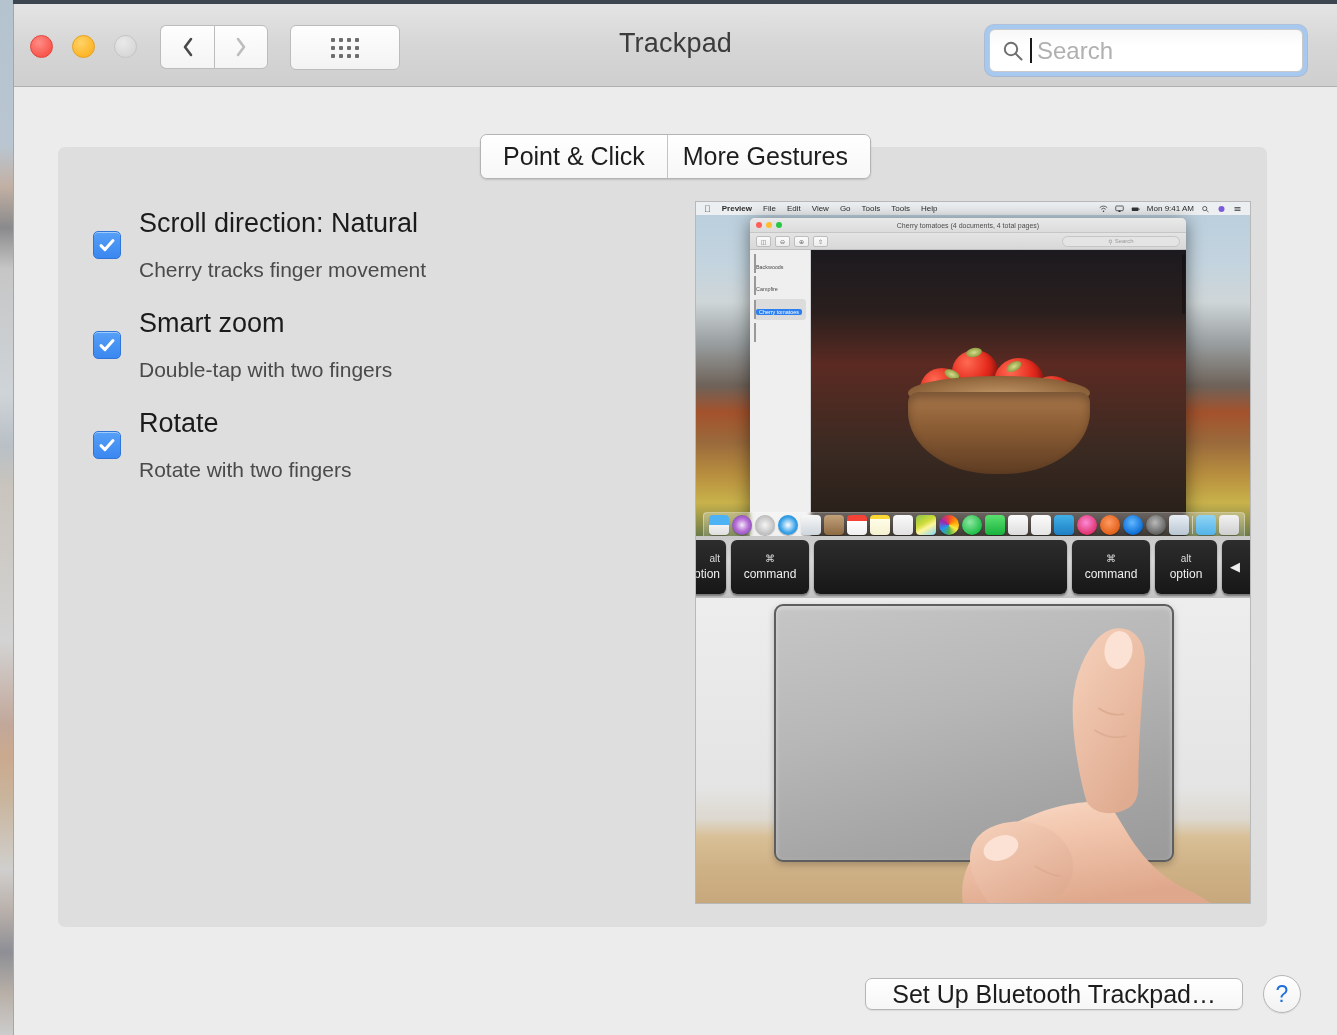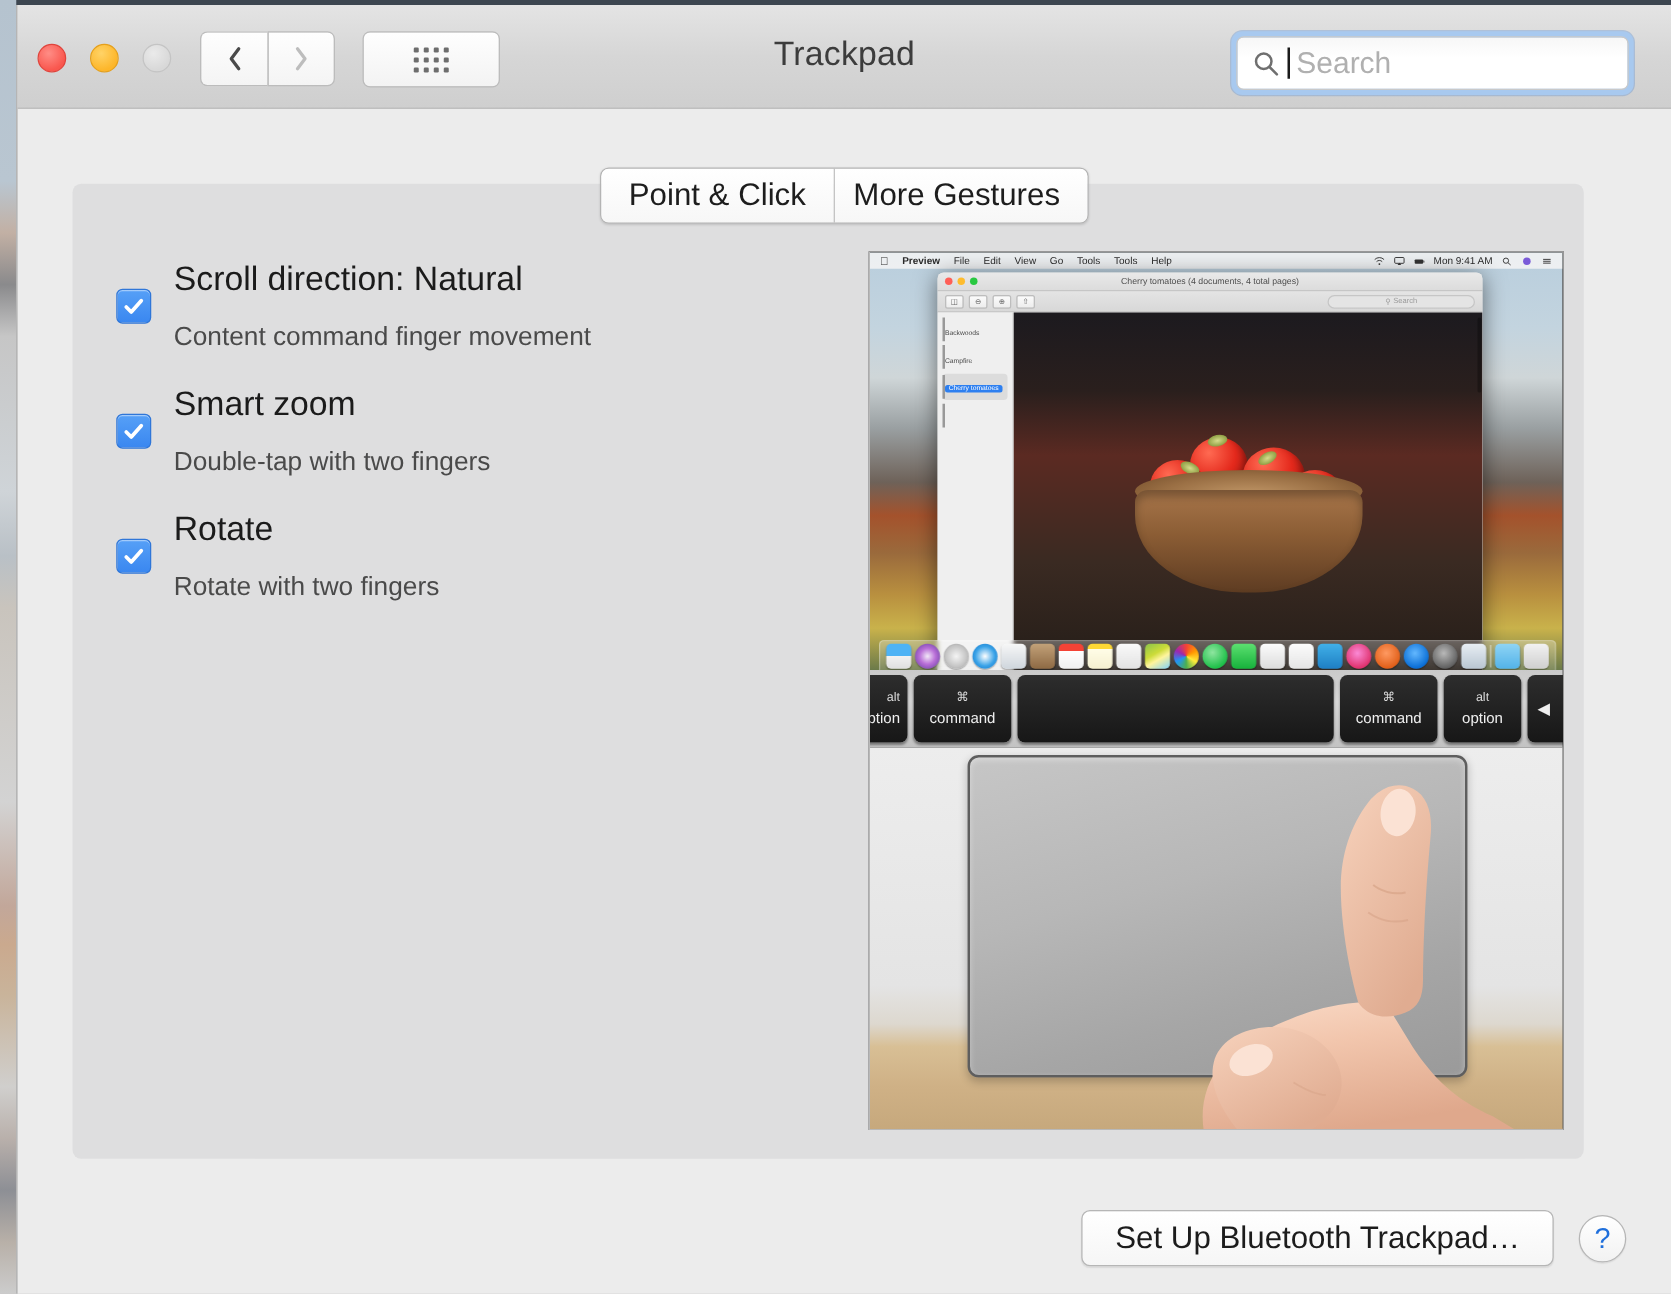--- a/index.html
+++ b/index.html
@@ -325,21 +325,21 @@
   }
   .hand { position:absolute; left:0; top:0; width:100%; height:100%; }
 
   
   #bottom {
     position:absolute; left:0; bottom:22px; width:100%;
     display:flex; justify-content:flex-end; align-items:center;
     gap:20px; padding-right:36px;
   }
   #bt-btn {
-    height:45px; padding:0 26px;
+    height:32px; padding:0 26px;
     background:linear-gradient(180deg,#ffffff,#f6f6f6);
     border:1px solid #b6b6b6; border-radius:7px;
     font-size:25px; color:#1c1c1c;
     display:flex; align-items:center; justify-content:center;
     box-shadow:0 1px 1px rgba(0,0,0,.08);
   }
   #help-btn {
     width:38px; height:38px; border-radius:50%;
     background:linear-gradient(180deg,#ffffff,#f2f2f2);
     border:1px solid #b6b6b6;
@@ -423,21 +423,21 @@
 
       <div class="row">
         <div class="content">
           <span class="cb">
             <svg viewBox="0 0 20 20">
                 <path d="M4 10.6 L8 14.6 L16 5.6"></path>
               </svg>
           </span>
           <span class="labels">
             <span class="opt-title">Scroll direction: Natural</span>
-            <span class="opt-sub">Content command finger movement</span>
+            <span class="opt-sub">Cherry tracks finger movement</span>
           </span>
         </div>
       </div>
 
 
       <div class="row">
         <div class="content">
           <span class="cb">
             <svg viewBox="0 0 20 20">
                 <path d="M4 10.6 L8 14.6 L16 5.6"></path>

